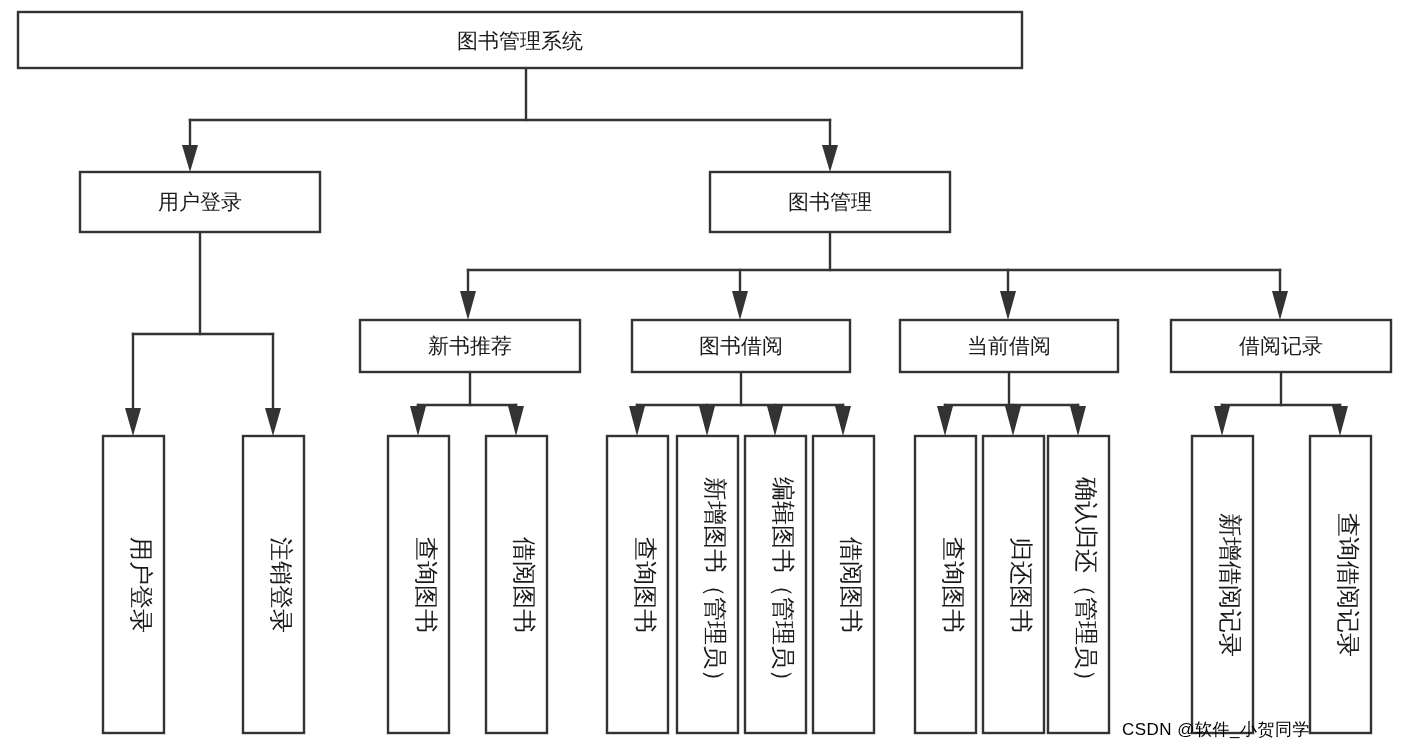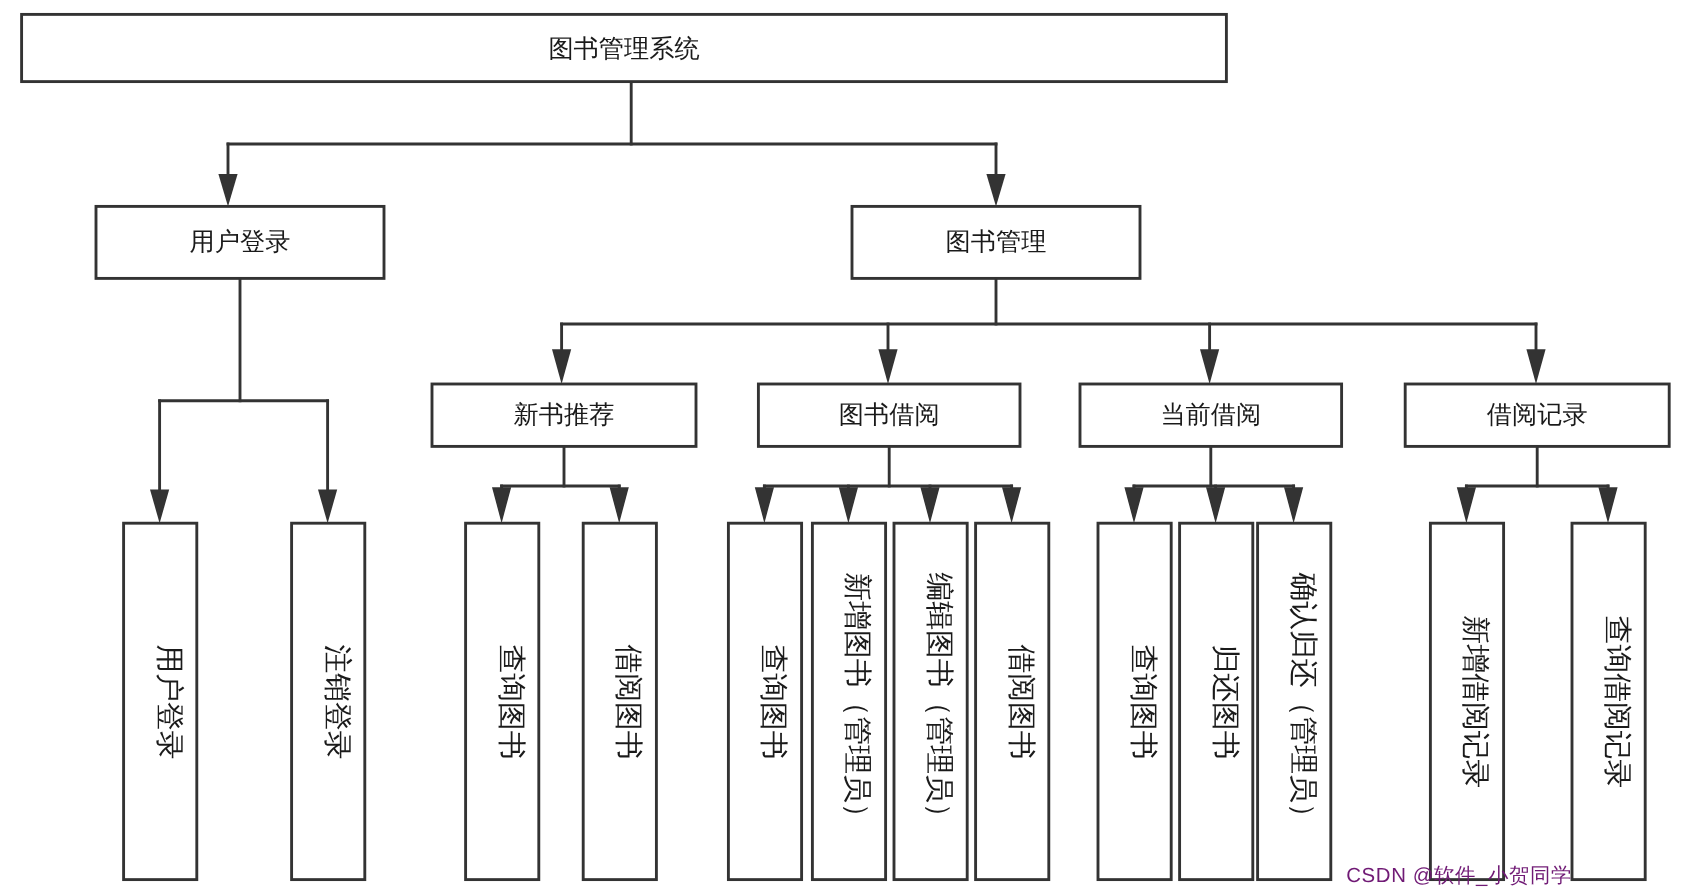--- a/index.html
+++ b/index.html
@@ -54,21 +54,21 @@
     font-family: "Liberation Sans", "DejaVu Sans", sans-serif;
     font-size: 24px;
     text-anchor: middle;
   }
   .watermark {
     position: absolute;
     right: 8px;
     bottom: 6px;
     font-family: "Liberation Sans", "DejaVu Sans", sans-serif;
     font-size: 17px;
-    color: #701a75;
+    color: #000000;
     white-space: nowrap;
     letter-spacing: 0.5px;
     user-select: none;
   }
 </style>
 </head>
 <body>
 
 <div id="diagram-root">
 

